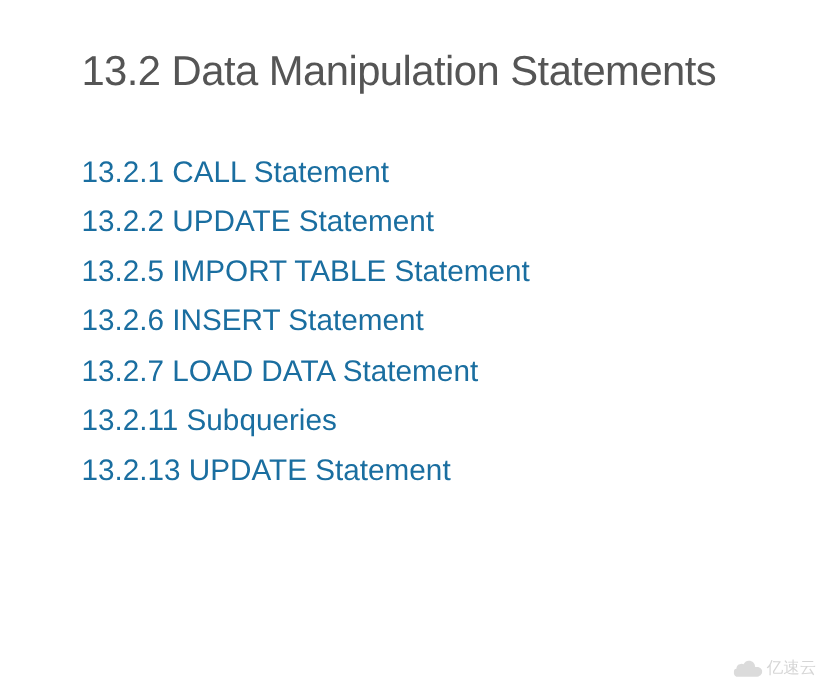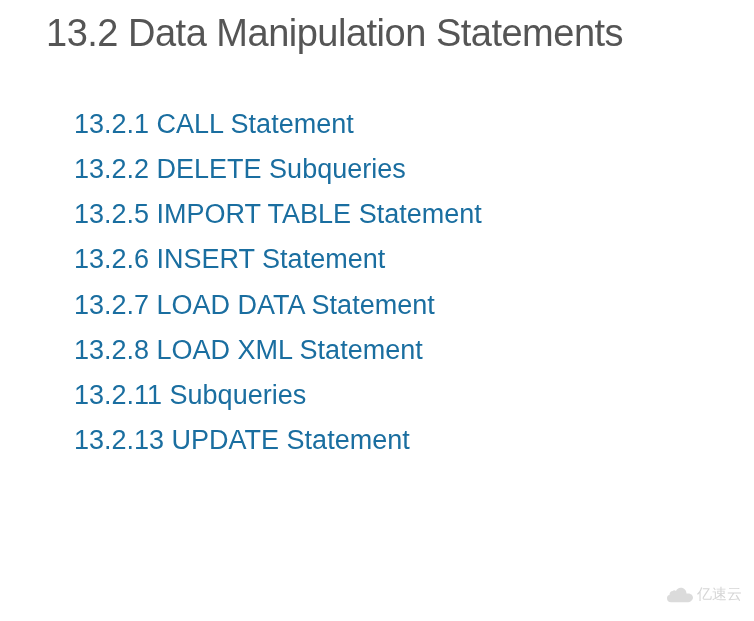--- a/index.html
+++ b/index.html
@@ -11,41 +11,42 @@
       font-family: -apple-system, BlinkMacSystemFont, "Segoe UI", Helvetica, Arial, sans-serif;
       background: #ffffff;
       width: 754px;
       height: 621px;
       position: relative;
     }
     .page-title {
       color: #555555;
       font-size: 38px;
       font-weight: 400;
-      padding: 12px 0 0 46px;
+      padding: 12px 0 0 74px;
       letter-spacing: -0.5px;
+      margin-top: 32px;
     }
     .toc-list {
       list-style: none;
       padding: 50px 0 0 74px;
     }
     .toc-item {
       margin-bottom: 6px;
     }
     .toc-link {
       color: #1a6ea0;
       text-decoration: none;
       font-size: 27px;
       font-weight: 400;
       line-height: 1.45;
       cursor: pointer;
     }
     .watermark {
       position: absolute;
-      bottom: 17px;
+      bottom: 4px;
       right: 12px;
       display: flex;
       align-items: center;
       opacity: 0.35;
     }
     .watermark-icon {
       width: 26px;
       height: 18px;
       margin-right: 4px;
     }
@@ -55,25 +56,24 @@
       font-weight: 500;
     }
   </style>
 </head>
 <body>
 
 <h1 class="page-title">13.2 Data Manipulation Statements</h1>
 
 <ul class="toc-list">
   <li class="toc-item"><a class="toc-link">13.2.1 CALL Statement</a></li>
-  <li class="toc-item"><a class="toc-link">13.2.2 DELETE Subqueries</a></li>
+  <li class="toc-item"><a class="toc-link">13.2.2 UPDATE Statement</a></li>
   <li class="toc-item"><a class="toc-link">13.2.5 IMPORT TABLE Statement</a></li>
   <li class="toc-item"><a class="toc-link">13.2.6 INSERT Statement</a></li>
   <li class="toc-item"><a class="toc-link">13.2.7 LOAD DATA Statement</a></li>
-  <li class="toc-item"><a class="toc-link">13.2.8 LOAD XML Statement</a></li>
   <li class="toc-item"><a class="toc-link">13.2.11 Subqueries</a></li>
   <li class="toc-item"><a class="toc-link">13.2.13 UPDATE Statement</a></li>
 
 </ul>
 
 <div class="watermark">
   <span class="watermark-icon">
     <svg viewBox="0 0 32 20" width="26" height="18">
       <path d="M24 8 C24 4 21 1 17 1 C14 1 12 3 11 5 C10 4 8 4 7 5 C5 5 3 7 3 10 C1 10 0 12 0 14 C0 17 2 19 5 19 L25 19 C29 19 32 16 32 13 C32 10 29 8 26 8 Z" fill="#999"></path>
     </svg>

